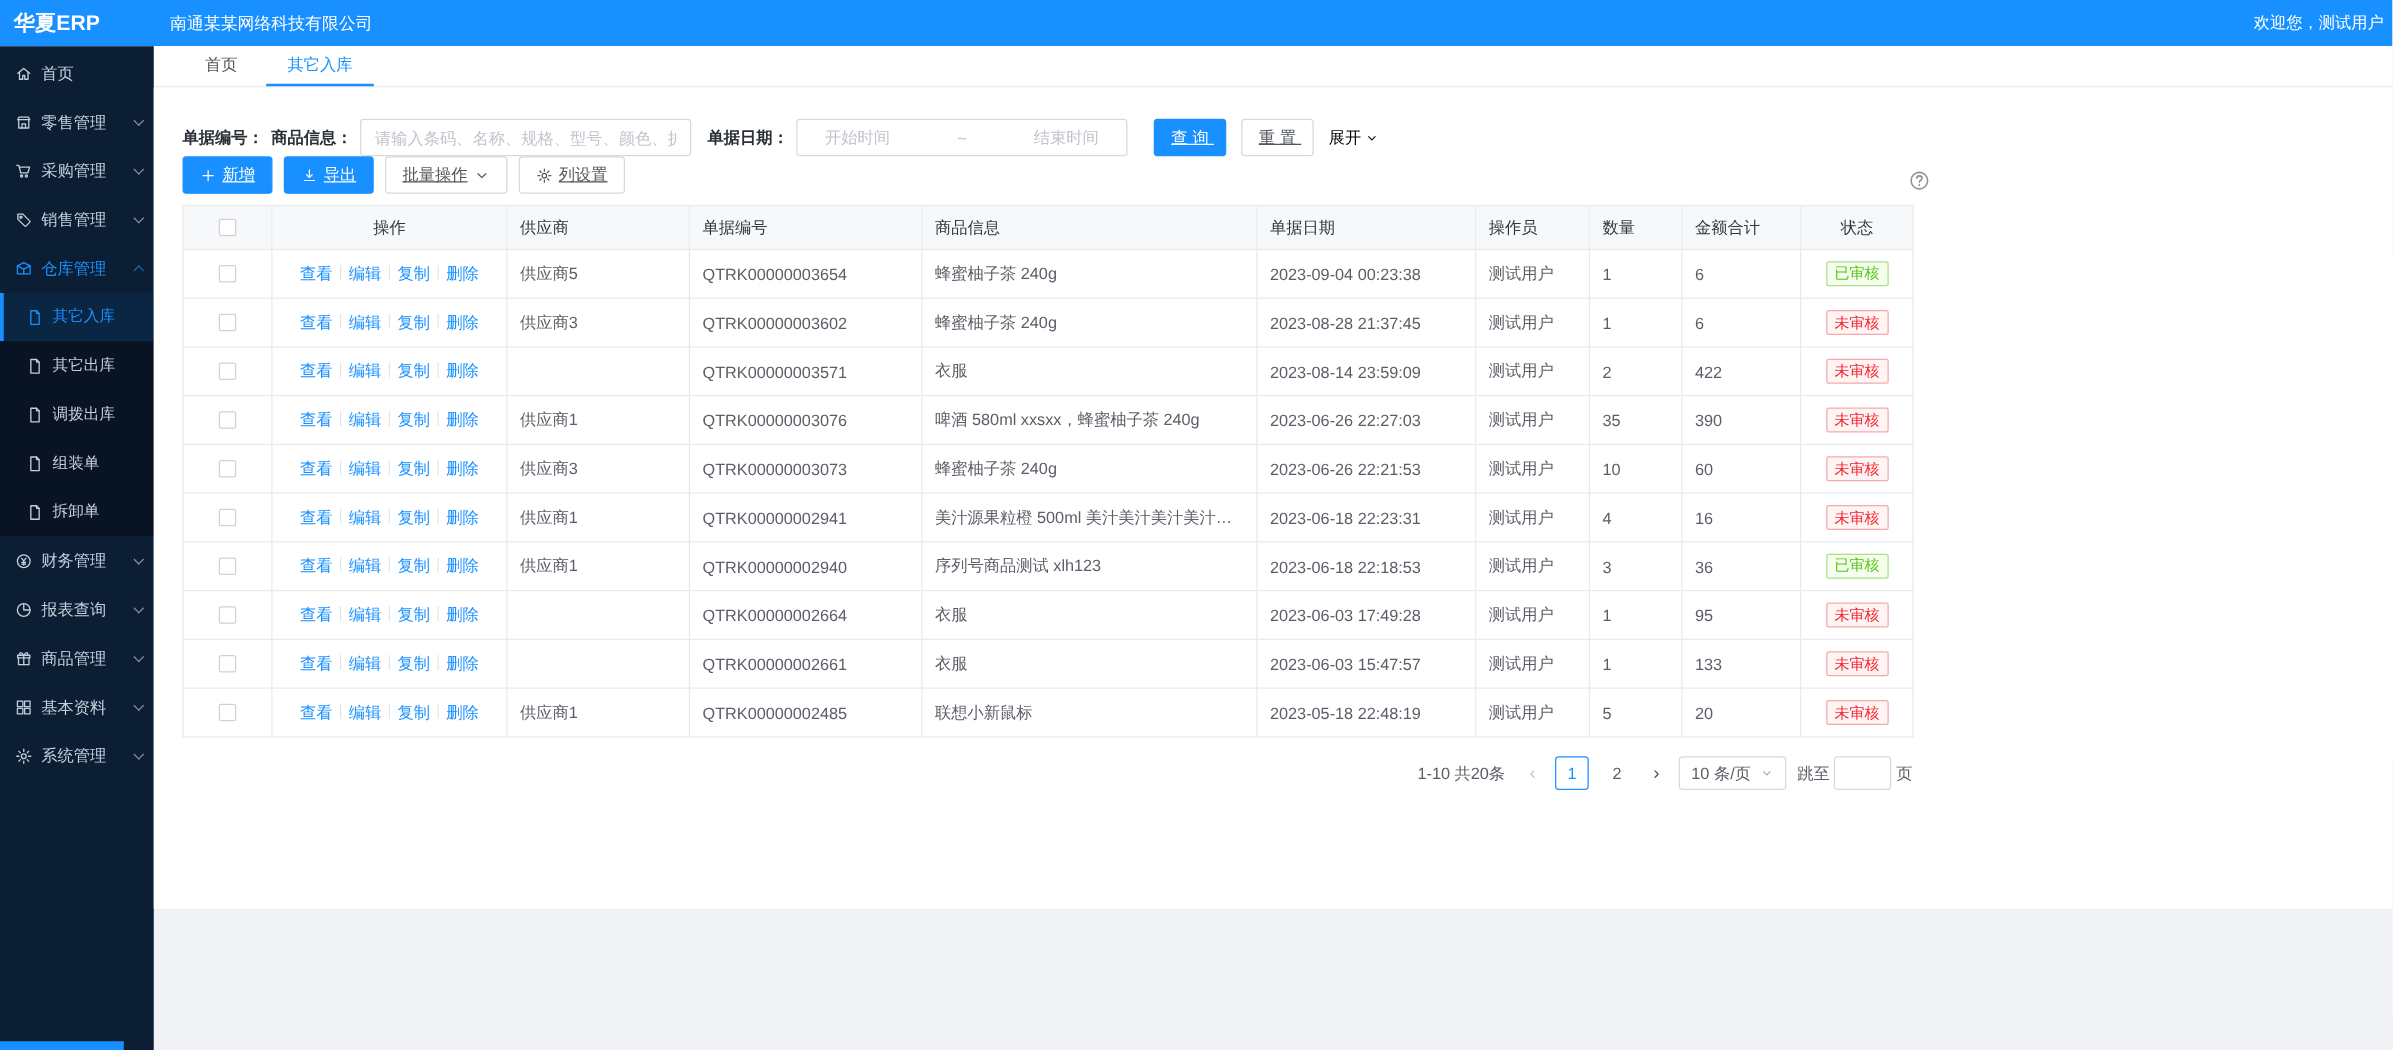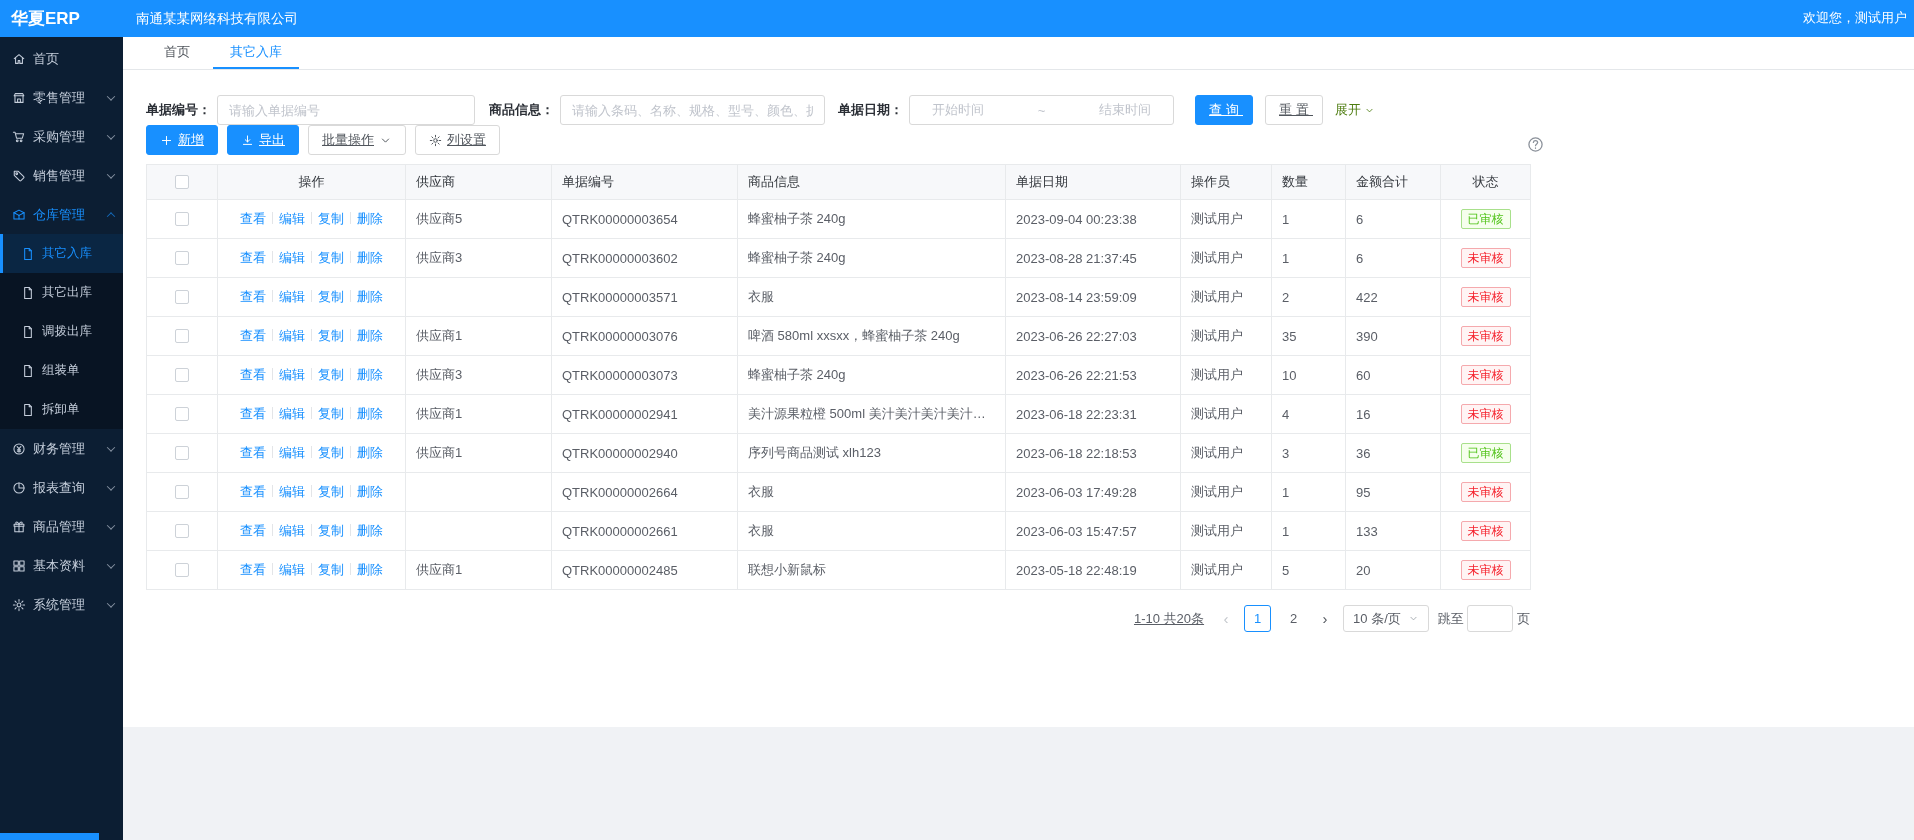--- a/index.html
+++ b/index.html
@@ -55,45 +55,45 @@
   .w265 { width:265px; margin-right:13px; }
   .date-range { height:30px; width:265px; border:1px solid #d9d9d9; border-radius:3px; display:flex; align-items:center;
     justify-content:space-between; padding:0 22px; color:#c0c4cc; margin-right:21px; cursor:text; font-size:13px; }
   .btn { height:30px; border:1px solid #d9d9d9; background:#fff; border-radius:3px; font-size:13px; color:#51565d;
     display:inline-flex; align-items:center; justify-content:center; gap:5px; padding:0 13px; cursor:pointer;text-decoration:underline; }
   .btn.primary { background:#1890ff; border-color:#1890ff; color:#fff; }
   .btn .b-icon { display:inline-flex; width:13px; height:13px; }
   .btn .b-icon svg { width:13px; height:13px; }
   .btn.two-char { letter-spacing:4px; padding-right:9px; }
   .mr12 { margin-right:12px; }
-  .expand-link { display:inline-flex; align-items:center; gap:3px; color:#4d7c0f; font-size:13px; margin-left:12px; cursor:pointer; }
+  .expand-link { display:inline-flex; align-items:center; gap:3px; color:#000000; font-size:13px; margin-left:12px; cursor:pointer; }
   .chev { display:inline-flex; width:11px; height:11px; }
   .chev svg { width:11px; height:11px; }
 
   
   .toolbar-row { display:flex; align-items:center; gap:9px; }
   .help { position:absolute; top:66px; left:1404px; width:17px; height:17px; color:#8a9099; cursor:pointer; }
   .help svg { width:17px; height:17px; }
 
   
   .grid { border-collapse:collapse; table-layout:fixed; width:1384px; margin-top:9px; font-size:13px; color:#5a5e66; }
   .grid th, .grid td { border:1px solid #e8eaec; padding:0 10px; white-space:nowrap; overflow:hidden; text-overflow:ellipsis; }
   .grid th { height:35px; background:#f7f8fa; color:#33373d; font-weight:500; text-align:left; }
   .grid td { height:39px; background:#fff; }
   .grid .center { text-align:center; }
   .checkbox { display:inline-block; width:14px; height:14px; border:1px solid #cdd2d8; border-radius:2px; background:#fff; vertical-align:-2px; cursor:pointer; }
   .op-link { color:#1890ff; cursor:pointer; text-decoration:none; }
   .op-sep { display:inline-block; width:1px; height:12px; background:#e3e5e8; margin:0 6px; vertical-align:-1px; }
   .badge { display:inline-block; font-size:12px; line-height:18px; padding:0 6px; border-radius:2px; border:1px solid; }
-  .badge.approved { color:#52c41a; border-color:#a8e08b; background:#f6ffed; }
+  .badge.approved { color:#52c41a; border-color:#a8e08b; background:#f6ffed;font-family:Liberation Mono, monospace; }
   .badge.pending { color:#f5222d; border-color:#f5a9ad; background:#fff4f4;text-align:center; }
 
   
   .pagination { width:1384px; margin-top:15px; display:flex; justify-content:flex-end; align-items:center; gap:9px; font-size:13px; color:#5a5e66; }
-  .pg-total { margin-right:4px;text-decoration:underline; }
+  .pg-total { margin-right:4px; }
   .pg-arrow { width:18px; text-align:center; font-size:15px; color:#c3c7cc; cursor:pointer; line-height:26px; }
   .pg-arrow.enabled { color:#51565d; }
   .pg-item { min-width:27px; height:27px; line-height:25px; text-align:center; border-radius:3px; cursor:pointer; border:1px solid transparent; }
   .pg-item.active { border-color:#1890ff; color:#1890ff; }
   .pg-size { height:27px; border:1px solid #d9d9d9; border-radius:3px; display:inline-flex; align-items:center; gap:7px; padding:0 9px; cursor:pointer; color:#5a5e66; }
   .pg-size .chev { color:#9aa0a6; }
   .pg-jump-input { width:46px; height:27px; border:1px solid #d9d9d9; border-radius:3px; outline:none; padding:0 6px; font-size:13px; }
 </style>
 </head>
 <body>
@@ -306,21 +306,20 @@
 
       <div class="tabbar">
         <div class="tab">首页</div>
         <div class="tab active">其它入库</div>
       </div>
 
       <div class="page">
 
         <div class="filter-row">
           <span class="filter-label">单据编号：</span>
-          <input class="f-input w258" placeholder="请输入单据编号" style="">
           <span class="filter-label">商品信息：</span>
           <input class="f-input w265" placeholder="请输入条码、名称、规格、型号、颜色、扩展..." style="">
           <span class="filter-label">单据日期：</span>
           <div class="date-range">
             <span>开始时间</span>
             <span>~</span>
             <span>结束时间</span>
           </div>
           <button class="btn primary two-char mr12">查询</button>
           <button class="btn two-char">重置</button>

